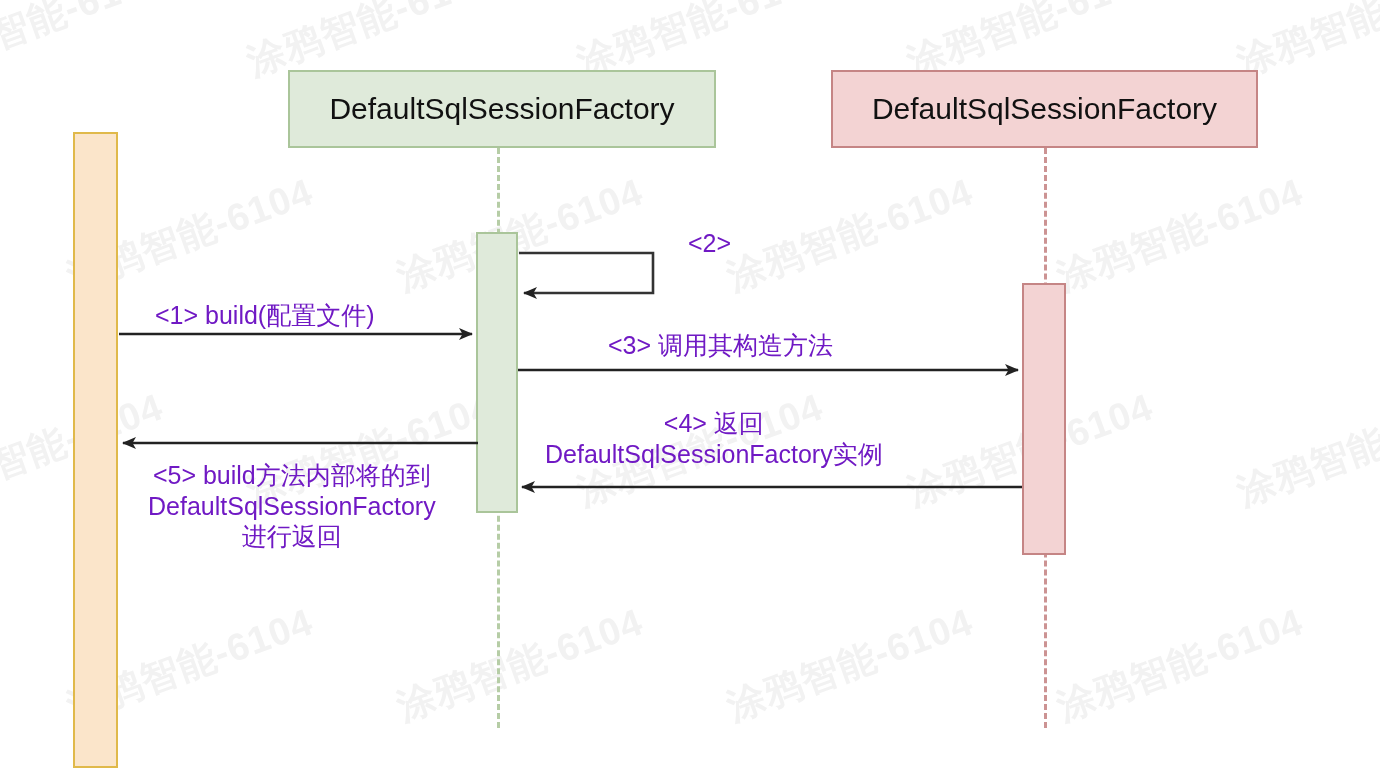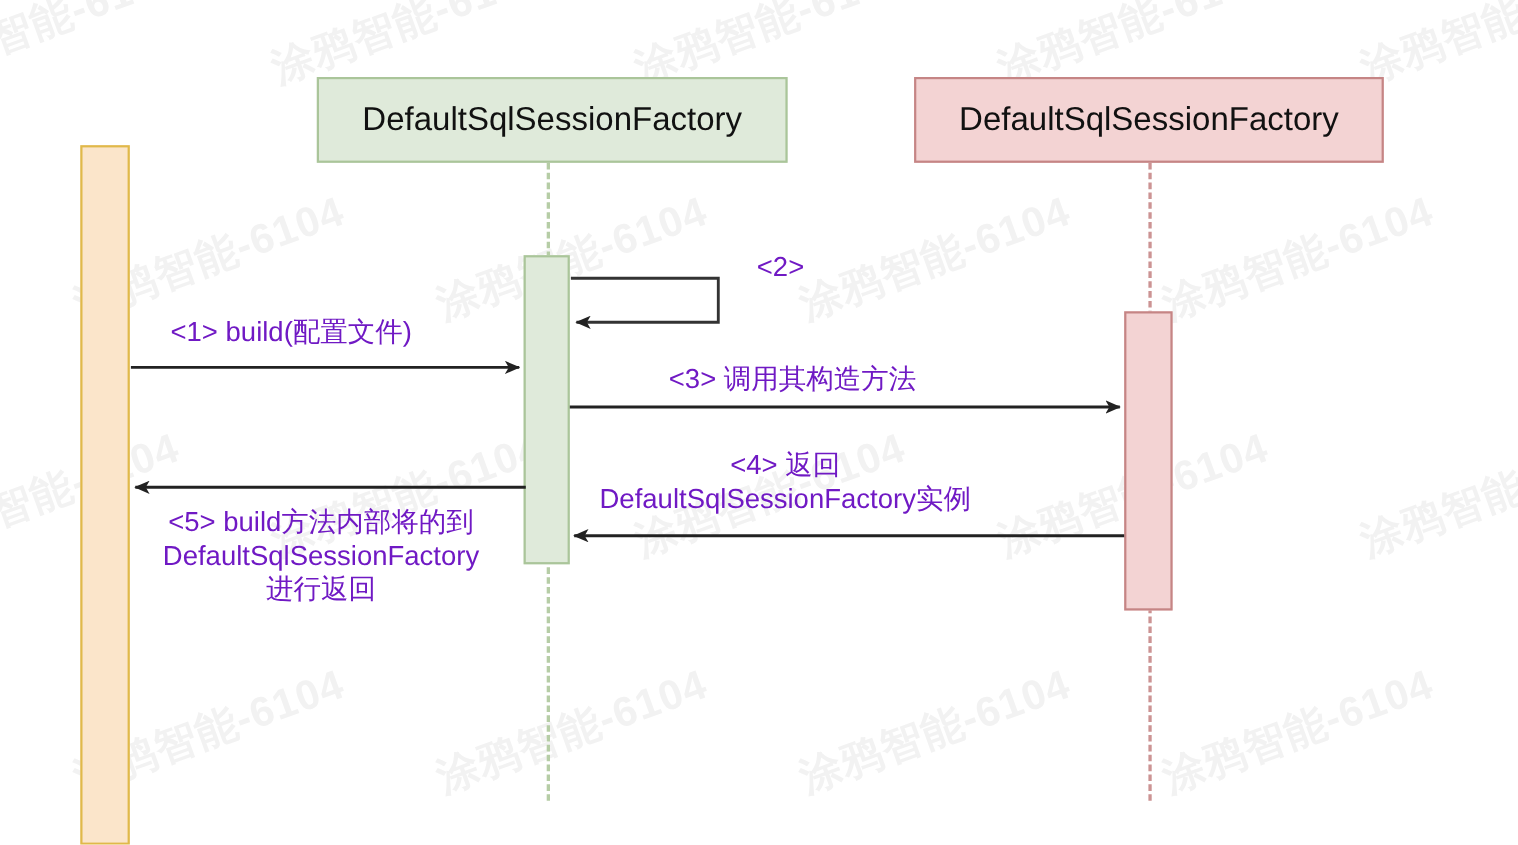--- a/index.html
+++ b/index.html
@@ -176,21 +176,21 @@
 
       <path d="M519,253 L653,253 L653,293 L524,293" fill="none" stroke="#333333" stroke-width="2.6" marker-end="url(#ah-left)"></path>
 
       <line x1="518" y1="370" x2="1018" y2="370" stroke="#222222" stroke-width="2.6" marker-end="url(#ah-right)"></line>
 
       <line x1="478" y1="443" x2="123" y2="443" stroke="#222222" stroke-width="2.6" marker-end="url(#ah-left)"></line>
 
       <line x1="1022" y1="487" x2="522" y2="487" stroke="#222222" stroke-width="2.6" marker-end="url(#ah-left)"></line>
     </svg>
 
-    <div class="msg-label" style="left:155px; top:287px;">
+    <div class="msg-label" style="left:155px; top:300px;">
       <div>&lt;1&gt; build(配置文件)</div>
     </div>
 
     <div class="msg-label" style="left:688px; top:228px;">
       <div>&lt;2&gt;</div>
     </div>
 
     <div class="msg-label" style="left:608px; top:330px;text-align:right;">
       <div>&lt;3&gt;  调用其构造方法</div>
     </div>

